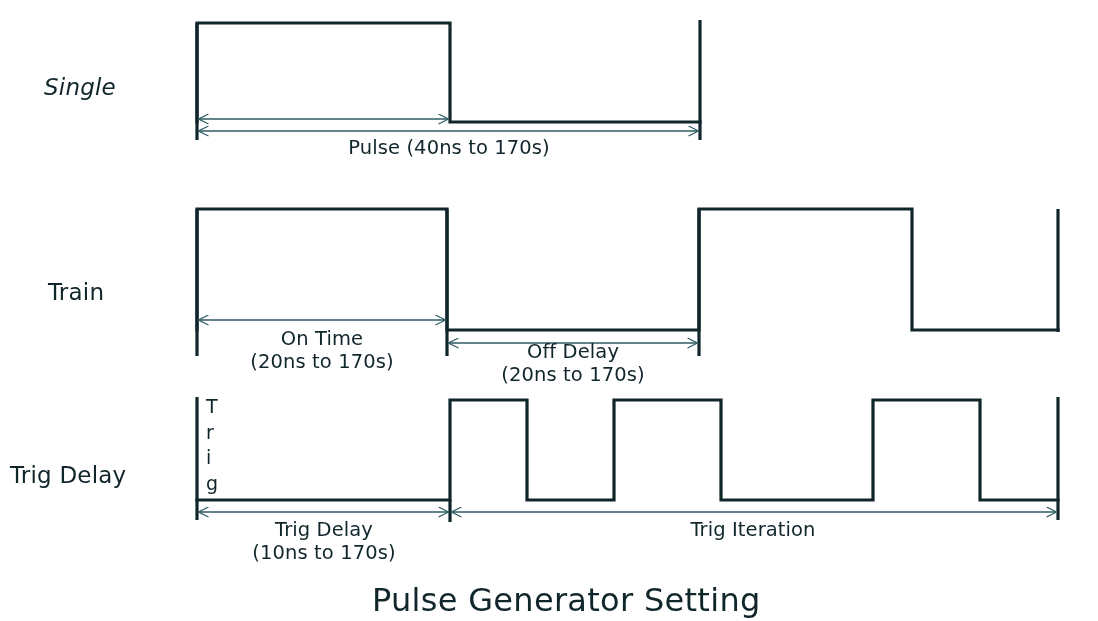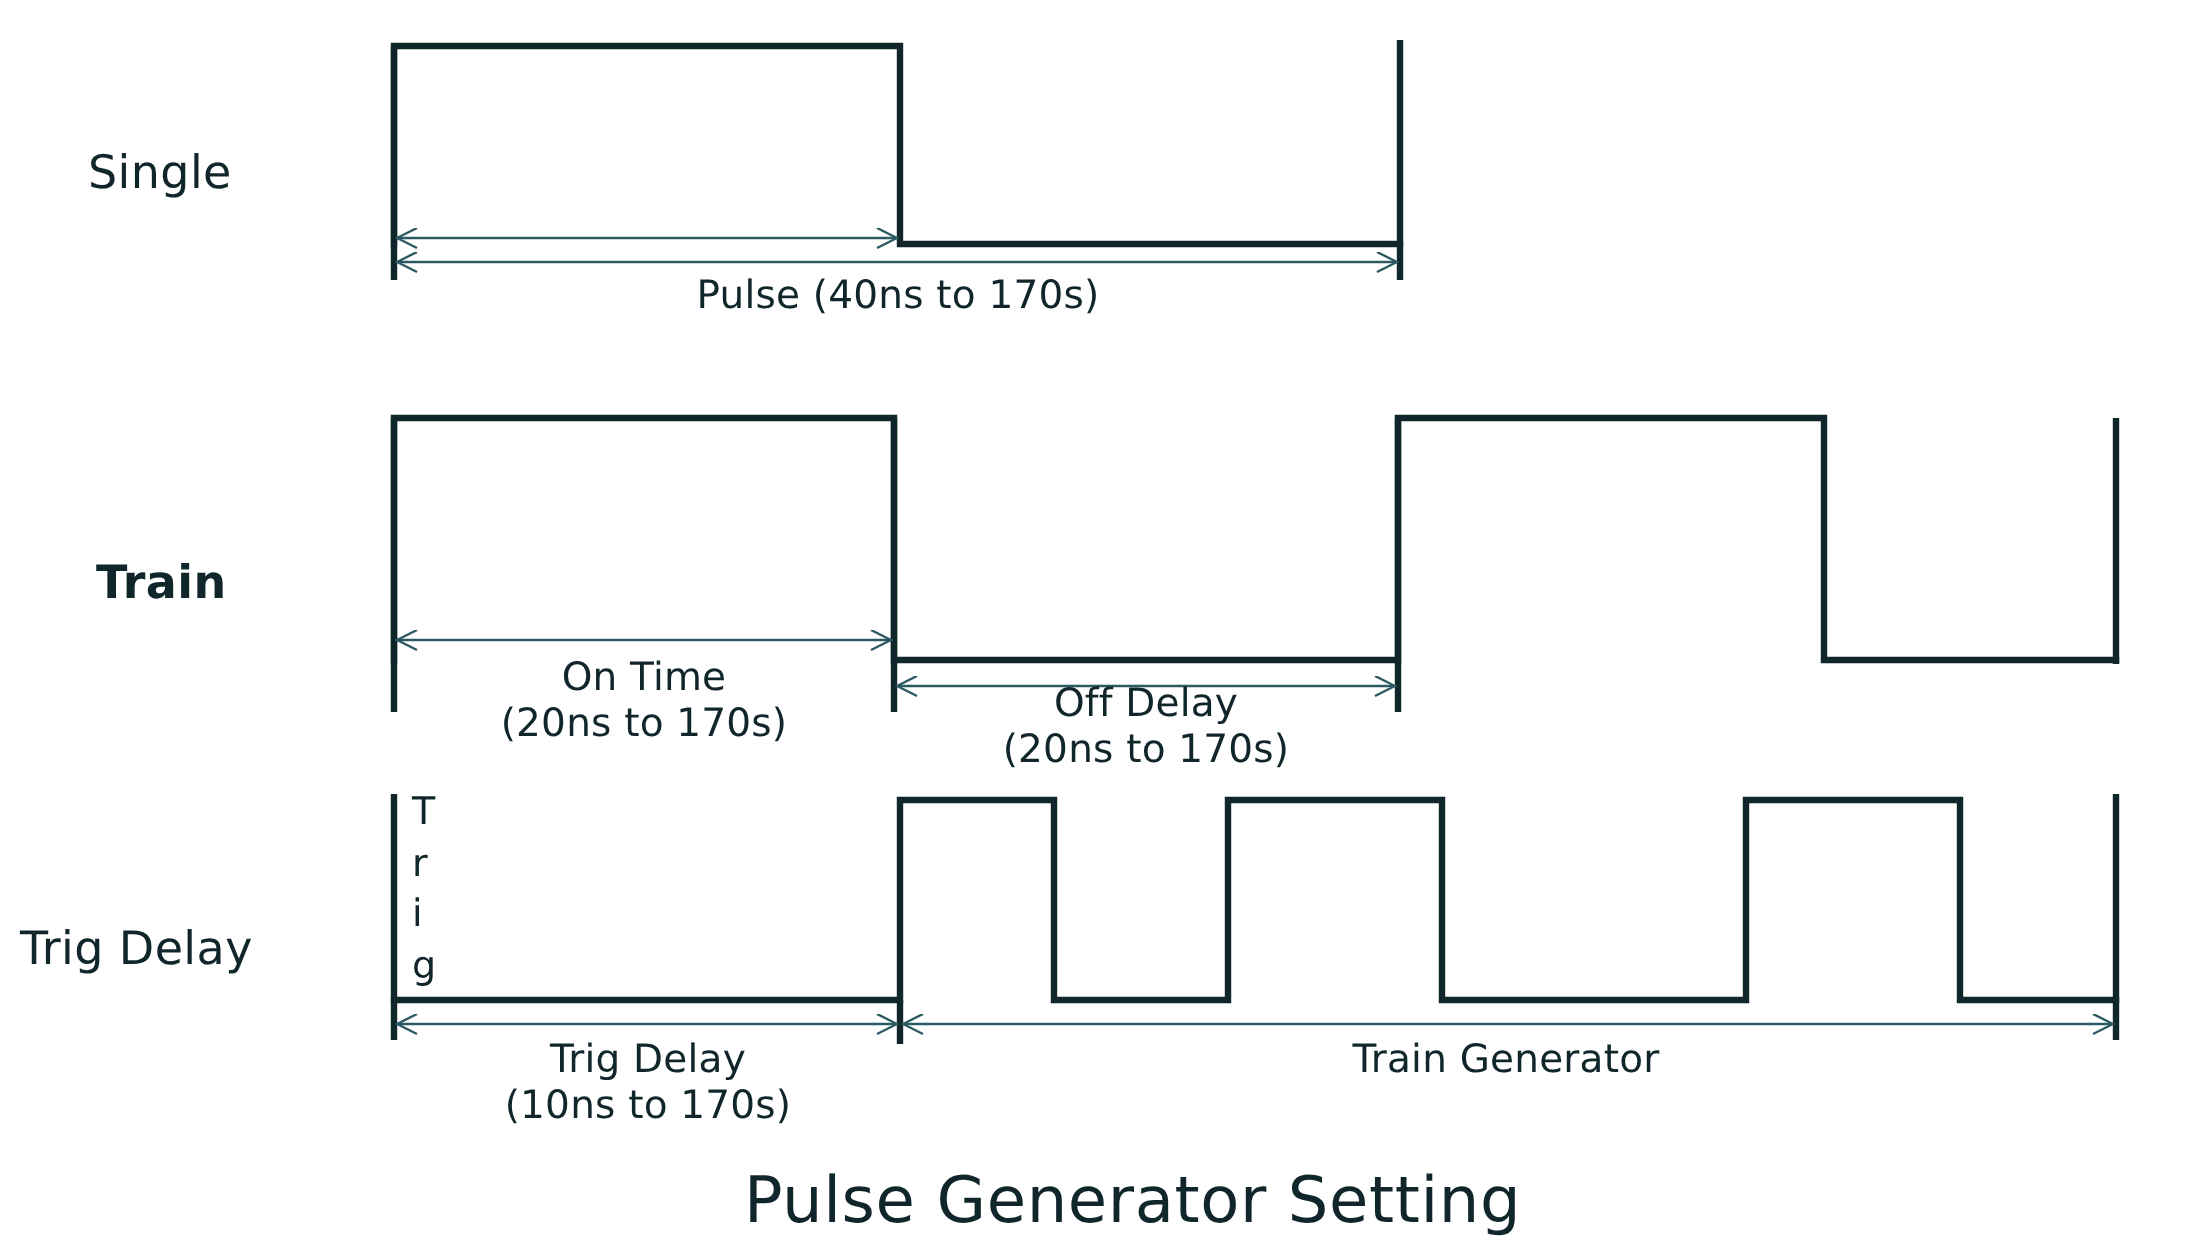--- a/index.html
+++ b/index.html
@@ -104,22 +104,22 @@
       <line x1="197" y1="397" x2="197" y2="520" stroke="#10262b" stroke-width="3.2"></line>
       <line x1="1058" y1="397" x2="1058" y2="520" stroke="#10262b" stroke-width="3.2"></line>
       <line x1="450" y1="500" x2="450" y2="522" stroke="#10262b" stroke-width="3.2"></line>
     </g>
     <g>
       <line x1="199" y1="512" x2="448" y2="512" stroke="#2c5a63" stroke-width="1.3" marker-start="url(#arrL)" marker-end="url(#arrR)"></line>
       <line x1="452" y1="512" x2="1056" y2="512" stroke="#2c5a63" stroke-width="1.3" marker-start="url(#arrL)" marker-end="url(#arrR)"></line>
     </g>
   </svg>
 
-  <div class="row-label" style="left:44px; top:74px;">Single</div>
-  <div class="row-label" style="left:48px; top:279px;font-weight:bold;">Train</div>
+  <div class="row-label" style="left:44px; top:74px;font-style:italic;">Single</div>
+  <div class="row-label" style="left:48px; top:279px;">Train</div>
   <div class="row-label" style="left:10px; top:462px;">Trig Delay</div>
 
   <div class="trig-vert" style="left:206px; top:394px;">
     <span>T</span>
     <span>r</span>
     <span>i</span>
     <span>g</span>
   </div>
 
   <div class="ann" style="left:209px; top:136px; width:480px;">
@@ -133,18 +133,18 @@
   <div class="ann" style="left:453px; top:340px; width:240px;">
     <span>Off Delay</span>
     <span class="l2">(20ns to 170s)</span>
   </div>
 
   <div class="ann" style="left:204px; top:518px; width:240px;">
     <span>Trig Delay</span>
     <span class="l2">(10ns to 170s)</span>
   </div>
   <div class="ann" style="left:583px; top:518px; width:340px;">
-    <span>Train Generator</span>
+    <span>Trig Iteration</span>
   </div>
 
   <div class="page-title" style="left:372px; top:581px;">Pulse Generator Setting</div>
 
 </div>
 
 </body></html>

